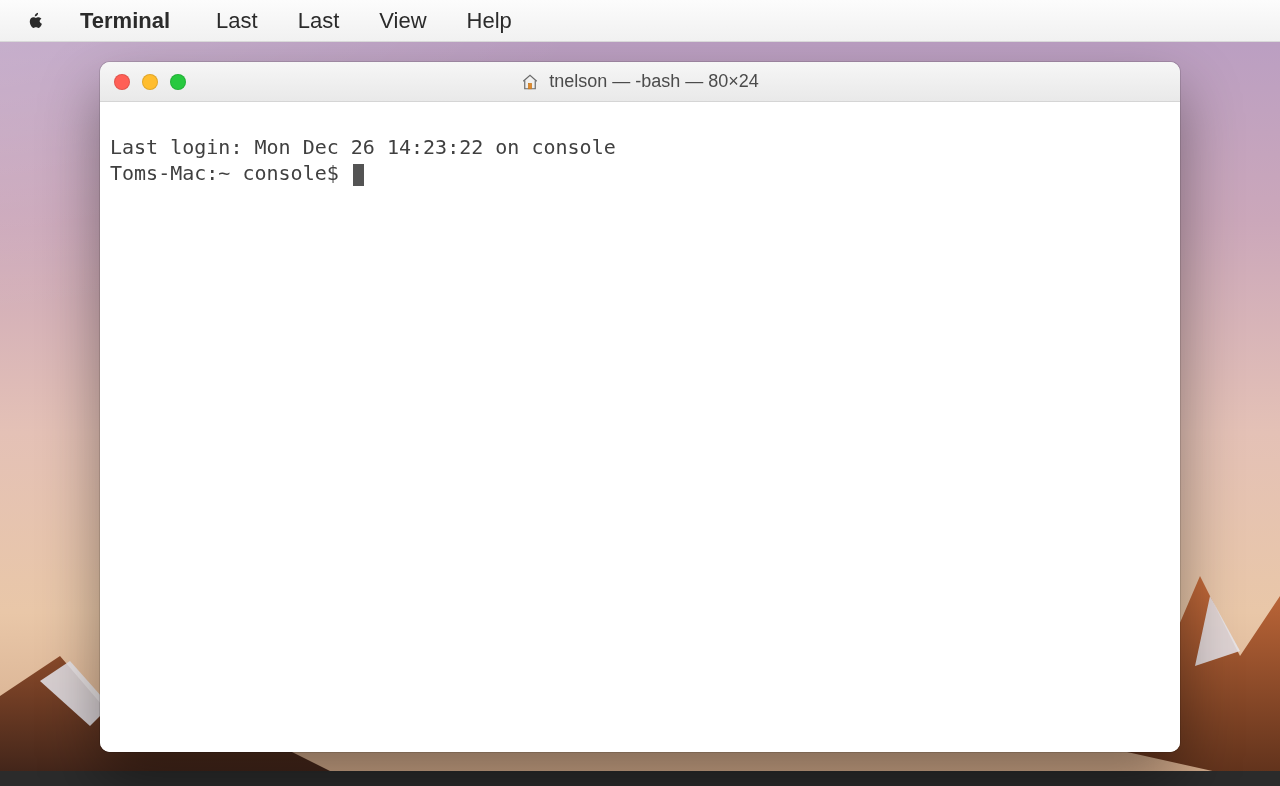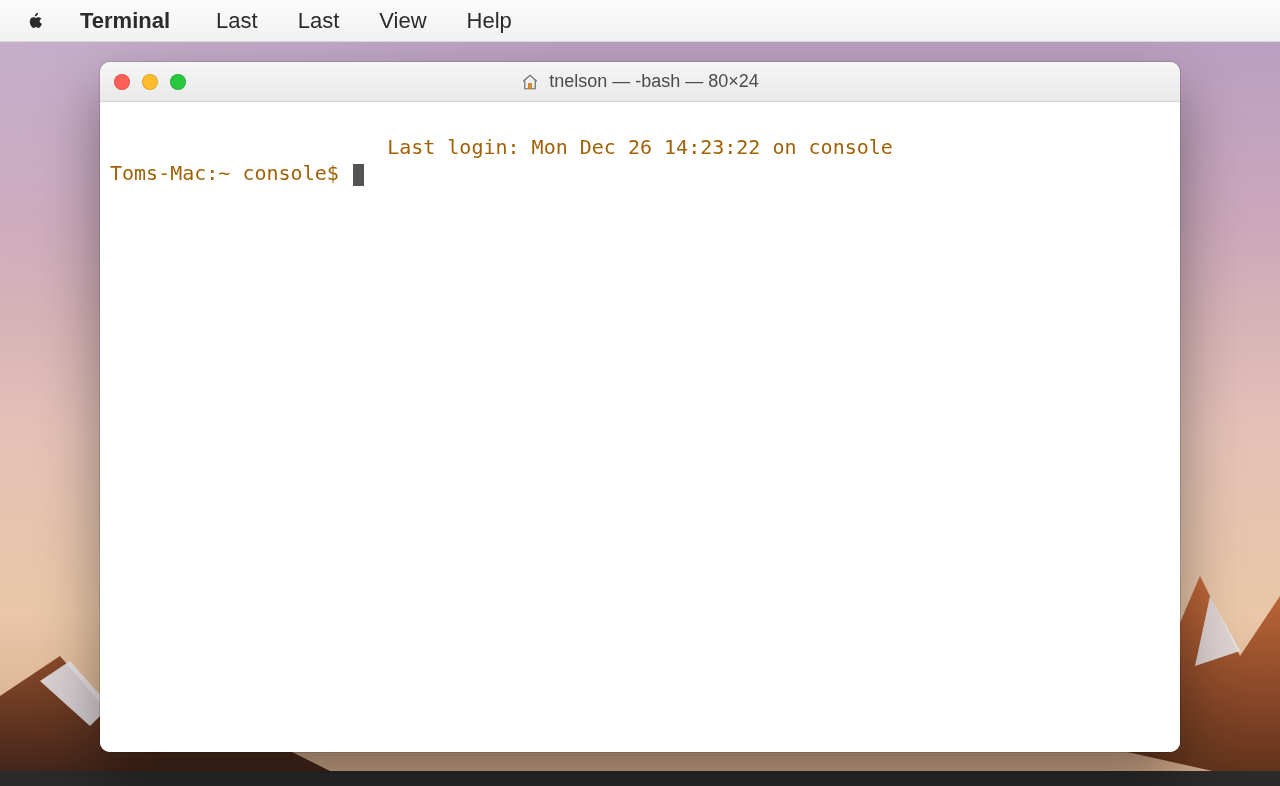--- a/index.html
+++ b/index.html
@@ -70,24 +70,23 @@
       background:
         repeating-linear-gradient(0deg, #8a8a8a 0 2px, #bdbdbd 2px 4px);
       box-shadow: inset 0 0 0 1px #777;
     }
 
     .term-body {
       position: absolute; top: 40px; left: 0; right: 0; bottom: 0;
       background: #ffffff;
       font-family: "Menlo", "Consolas", monospace;
       font-size: 20px; line-height: 26px;
-      color: #a16207;
+      color: #404040;
       padding: 6px 10px;
       white-space: pre;
-      text-align: center;
     }
     .prompt-line { display:flex; align-items:center; }
     .cursor-block {
       display:inline-block; width: 11px; height: 22px;
       background: #545454; margin-left: 2px; transform: translateY(2px);
     }
   </style>
 </head>
 <body>
 

